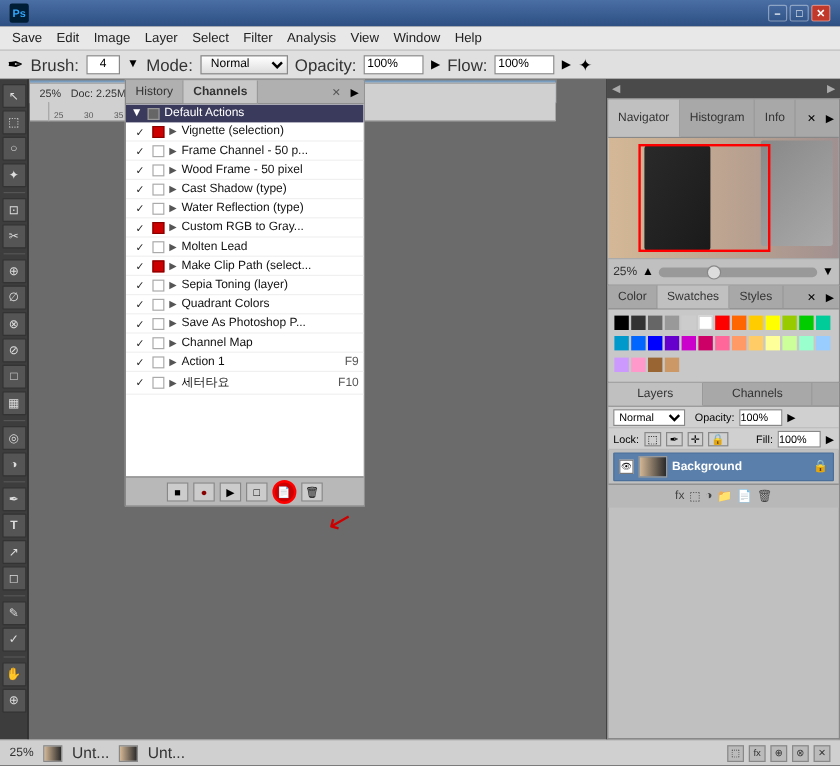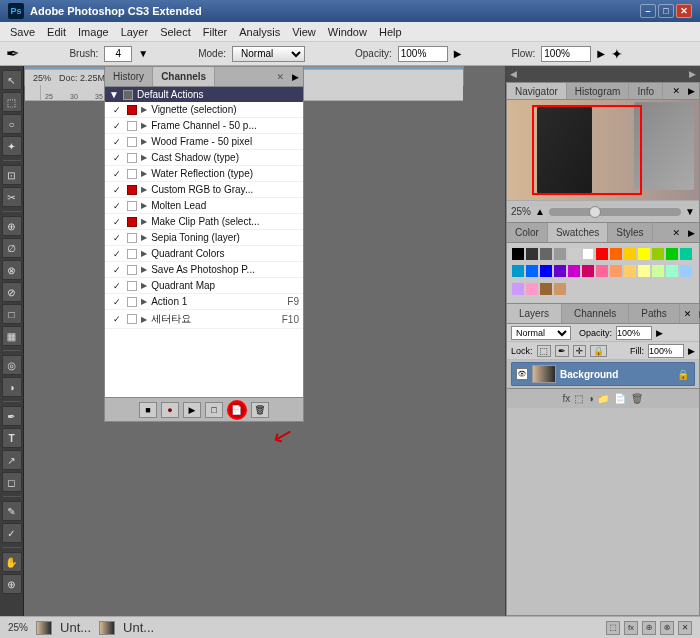--- a/index.html
+++ b/index.html
@@ -68,21 +68,21 @@
     
     .options-bar {
       background: #e0e0e0;
       height: 24px;
       display: flex;
       align-items: center;
       padding: 0 6px;
       gap: 6px;
       border-bottom: 1px solid #aaa;
     }
-    .options-label { font-size: 10px; color: #333; margin-left: 44px; }
+    .options-label { font-size: 14px; color: #333; }
     .options-input {
       width: 28px; height: 16px;
       border: 1px solid #888;
       background: white;
       font-size: 10px;
       text-align: center;
     }
     .options-select {
       height: 16px;
       border: 1px solid #888;
@@ -390,21 +390,21 @@
     }
 
     
     .nav-panel {
       background: #c0c0c0;
       border: 1px solid #888;
       margin: 0;
     }
     .nav-tabs {
       background: #a8a8a8;
-      height: 17px;
+      height: 32px;
       display: flex;
       align-items: center;
       border-bottom: 1px solid #888;
     }
     .nav-tab {
       padding: 2px 8px;
       font-size: 10px;
       color: #333;
       cursor: pointer;
       height: 100%;
@@ -523,21 +523,21 @@
       flex: 1;
     }
     .layers-tabs {
       background: #a8a8a8;
       height: 20px;
       display: flex;
       align-items: center;
       border-bottom: 1px solid #888;
     }
     .layers-tab {
-      padding: 2px 12px;
+      padding: 2px 24px;
       font-size: 10px;
       color: #333;
       cursor: pointer;
       height: 100%;
       display: flex; align-items: center;
       border-right: 1px solid #999;
     }
     .layers-tab.active { background: #c0c0c0; }
     .layers-options {
       background: #d0d0d0;
@@ -657,21 +657,20 @@
       width: 25px;
       text-align: left;
     }
   </style>
 </head>
 <body>
 
 <div class="title-bar">
   <div class="title-bar-left">
     <div class="ps-logo">Ps</div>
-    <span>Adobe Photoshop CS3 Extended</span>
   </div>
   <div class="title-controls">
     <div class="win-btn">–</div>
     <div class="win-btn">□</div>
     <div class="win-btn close">✕</div>
   </div>
 </div>
 
 <div class="menu-bar">
   <span class="menu-item">Save</span>
@@ -860,21 +859,21 @@
         <div class="action-item">
           <span class="action-check">✓</span>
           <div style="width:10px; height:10px; border:1px solid #aaa; flex-shrink:0;"></div>
           <span class="action-arrow">▶</span>
           <span class="action-name">Save As Photoshop P...</span>
         </div>
         <div class="action-item">
           <span class="action-check">✓</span>
           <div style="width:10px; height:10px; border:1px solid #aaa; flex-shrink:0;"></div>
           <span class="action-arrow">▶</span>
-          <span class="action-name">Quadrant Map</span>
+          <span class="action-name">Channel Map</span>
         </div>
         <div class="action-item">
           <span class="action-check">✓</span>
           <div style="width:10px; height:10px; border:1px solid #aaa; flex-shrink:0;"></div>
           <span class="action-arrow">▶</span>
           <span class="action-name">Action 1</span>
           <span class="action-shortcut">F9</span>
         </div>
         <div class="action-item">
           <span class="action-check">✓</span>

